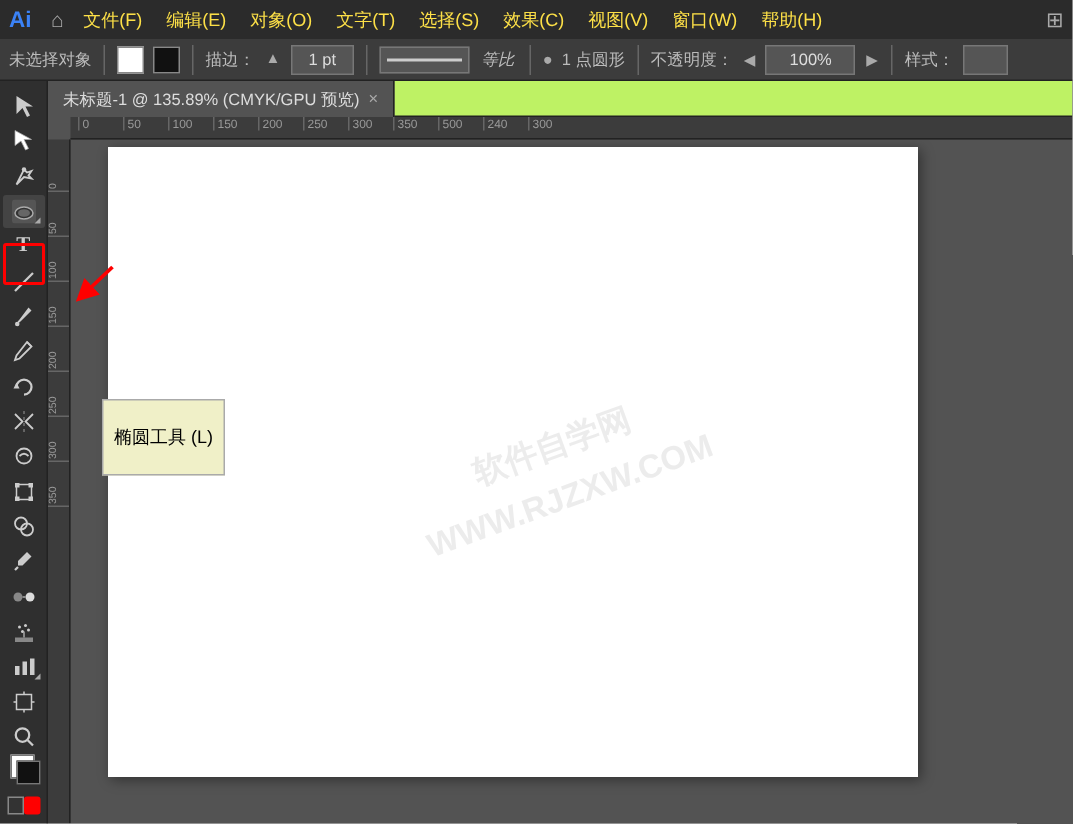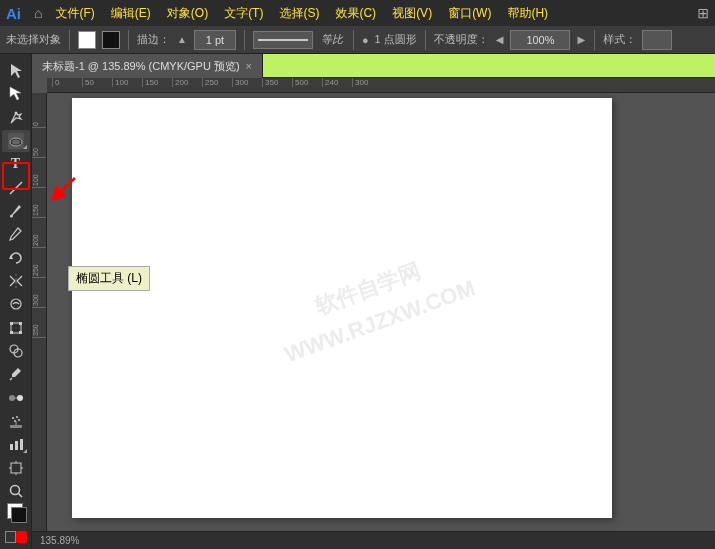--- a/index.html
+++ b/index.html
@@ -167,21 +167,21 @@
 
     
     #tooltip {
       position: absolute;
       left: 36px;
       top: 188px;
       background: #f0f0c8;
       border: 1px solid #aaa;
       color: #000;
       font-size: 12px;
-      padding: 3px 7px;
+      padding: 16px 7px;
       white-space: nowrap;
       z-index: 20;
       pointer-events: none;
     }
 
     
     #tab-bar {
       height: 24px;
       background: #bef264;
       display: flex;
@@ -542,19 +542,14 @@
         <defs>
           <marker id="arrowhead" markerWidth="6" markerHeight="6" refX="3" refY="3" orient="auto">
             <polygon points="0 0, 6 3, 0 6" fill="red"></polygon>
           </marker>
         </defs>
         <line x1="25" y1="2" x2="6" y2="20" stroke="red" stroke-width="2.5" marker-end="url(#arrowhead)"></line>
       </svg>
 
     </div>
 
-    <div id="status-bar">
-      <span>
-        <span>135.89%</span>
-      </span>
-    </div>
   </div>
 </div>
 
 </body></html>

